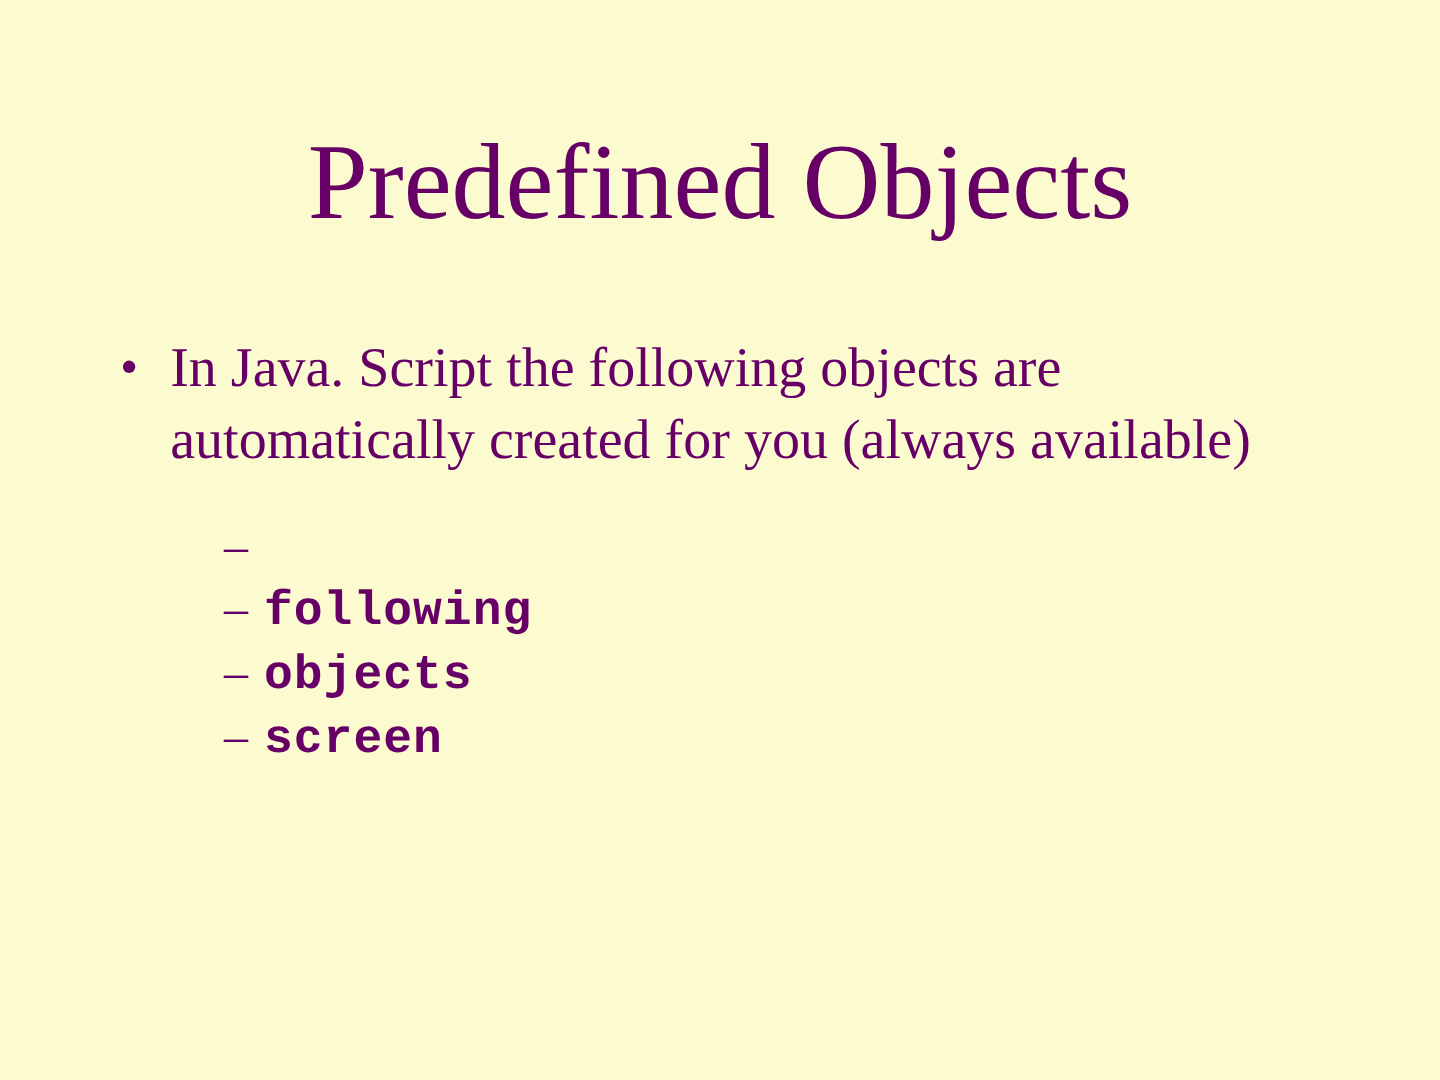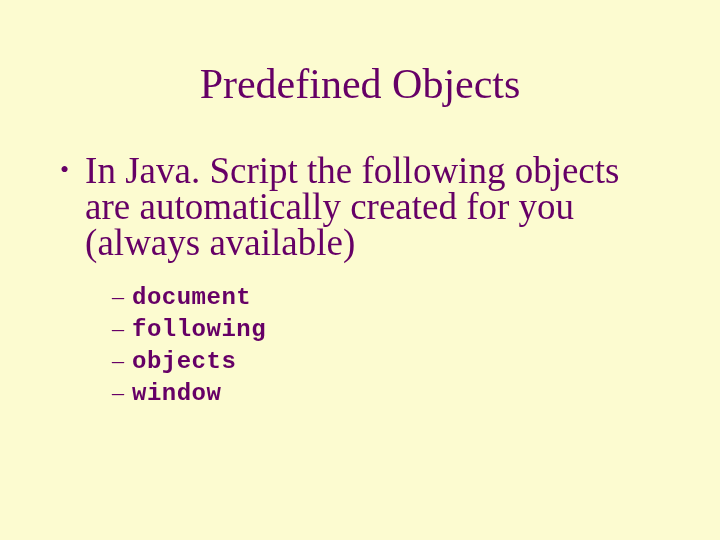--- a/index.html
+++ b/index.html
@@ -12,39 +12,39 @@
     color: #660066;
   }
   .slide {
     box-sizing: border-box;
     width: 720px;
     height: 540px;
     padding: 45px 60px 40px 60px;
   }
   .title {
     text-align: center;
-    font-size: 42px;
+    font-size: 54px;
     font-weight: 400;
     margin: 15px 0 45px 0;
     color: #660066;
   }
   .bullet-row {
     display: flex;
     align-items: flex-start;
     margin-bottom: 22px;
   }
   .bullet-dot {
     font-size: 26px;
     line-height: 34px;
     margin-right: 16px;
     margin-left: 0px;
     color: #660066;
   }
   .bullet-text {
-    font-size: 37px;
+    font-size: 28px;
     line-height: 36px;
     color: #660066;
   }
   .sublist {
     margin-left: 52px;
   }
   .sub-row {
     display: flex;
     align-items: baseline;
     margin-bottom: 4px;
@@ -71,29 +71,28 @@
   <div class="title">Predefined Objects</div>
 
   <div class="bullet-row">
     <div class="bullet-dot">•</div>
     <div class="bullet-text">In Java. Script the following objects are automatically created for you (always available)</div>
   </div>
 
   <div class="sublist">
     <div class="sub-row">
       <span class="sub-dash">–</span>
-      <span class="sub-text">document</span>
     </div>
     <div class="sub-row">
       <span class="sub-dash">–</span>
       <span class="sub-text">following</span>
     </div>
     <div class="sub-row">
       <span class="sub-dash">–</span>
       <span class="sub-text">objects</span>
     </div>
     <div class="sub-row">
       <span class="sub-dash">–</span>
-      <span class="sub-text">window</span>
+      <span class="sub-text">screen</span>
     </div>
   </div>
 
 </div>
 
 </body></html>

